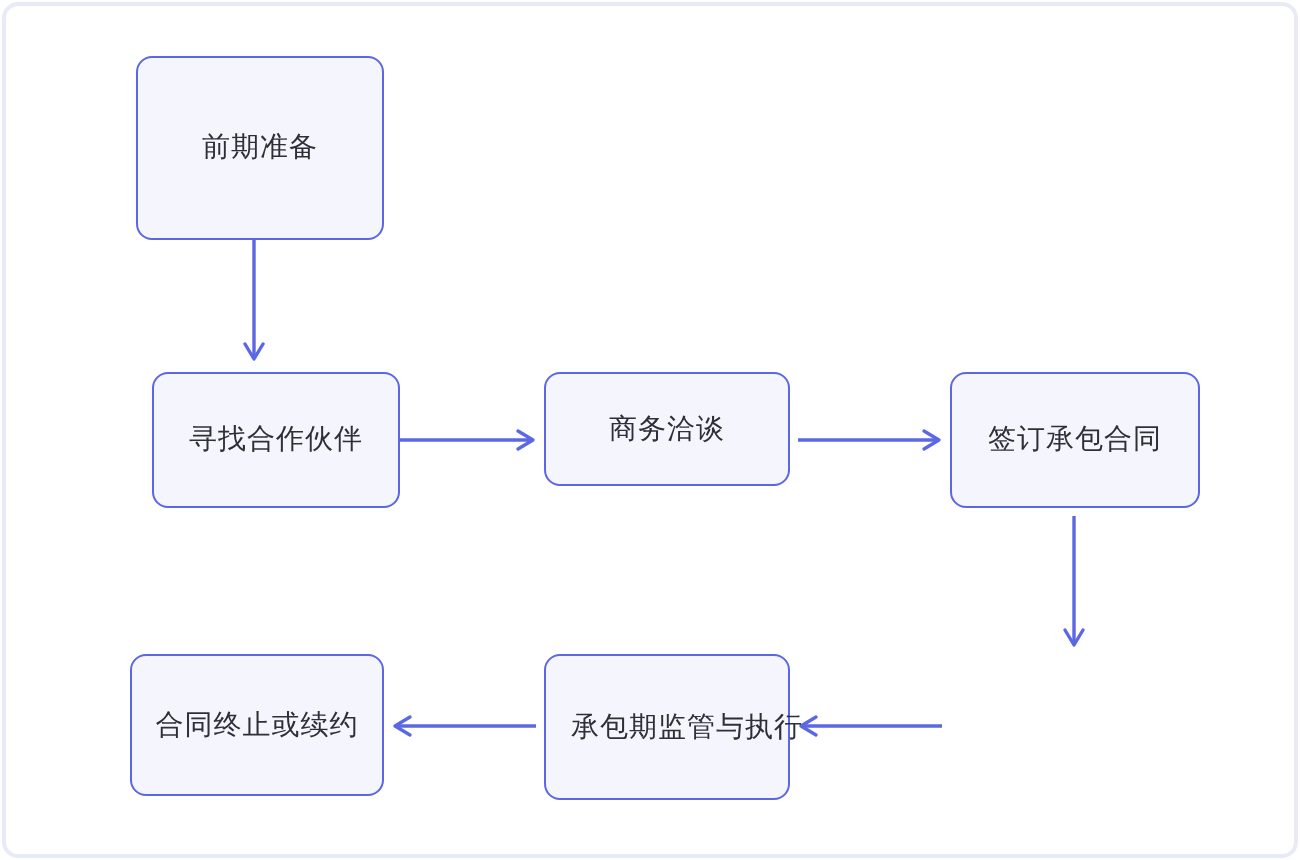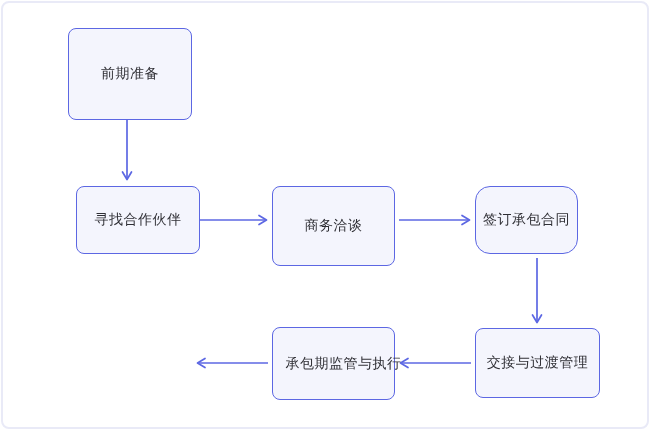--- a/index.html
+++ b/index.html
@@ -35,22 +35,22 @@
     border-radius:8px;
     color:var(--text);
     font-size:14px;
     letter-spacing:.5px;
     white-space:nowrap;
     text-align:center;
   }
   
   .n-prep        {left:68px; top:28px;  width:124px; height:92px;}
   .n-find        {left:76px; top:186px; width:124px; height:68px;}
-  .n-negotiation {left:272px;top:186px; width:123px; height:80px;}
-  .n-sign        {left:475px;top:186px; width:103px; height:68px;border-radius:15px;}
+  .n-negotiation {left:272px;top:186px; width:123px; height:57px;}
+  .n-sign        {left:475px;top:186px; width:125px; height:68px;}
   .n-handover    {left:475px;top:328px; width:125px; height:70px;}
   .n-supervision {left:272px;top:327px; width:123px; height:73px;padding-left:20px;}
   .n-termination {left:65px; top:327px; width:127px; height:71px;}
   .edges{
     position:absolute;left:0;top:0;width:650px;height:430px;
     pointer-events:none;
   }
   .edge{
     stroke:var(--accent);
     stroke-width:1.7;
@@ -82,16 +82,16 @@
     <line class="edge" x1="399" y1="220" x2="469" y2="220" marker-end="url(#chev)"></line>
     <line class="edge" x1="537" y1="258" x2="537" y2="322" marker-end="url(#chev)"></line>
     <line class="edge" x1="471" y1="363" x2="401" y2="363" marker-end="url(#chev)"></line>
     <line class="edge" x1="268" y1="363" x2="198" y2="363" marker-end="url(#chev)"></line>
   </svg>
 
   <div class="node n-prep">前期准备</div>
   <div class="node n-find">寻找合作伙伴</div>
   <div class="node n-negotiation">商务洽谈</div>
   <div class="node n-sign">签订承包合同</div>
-  <div class="node n-handover">交接与过渡管理</div>
   <div class="node n-supervision">承包期监管与执行</div>
+  <div class="node n-termination">合同终止或续约</div>
 
 </div>
 
 </body></html>

